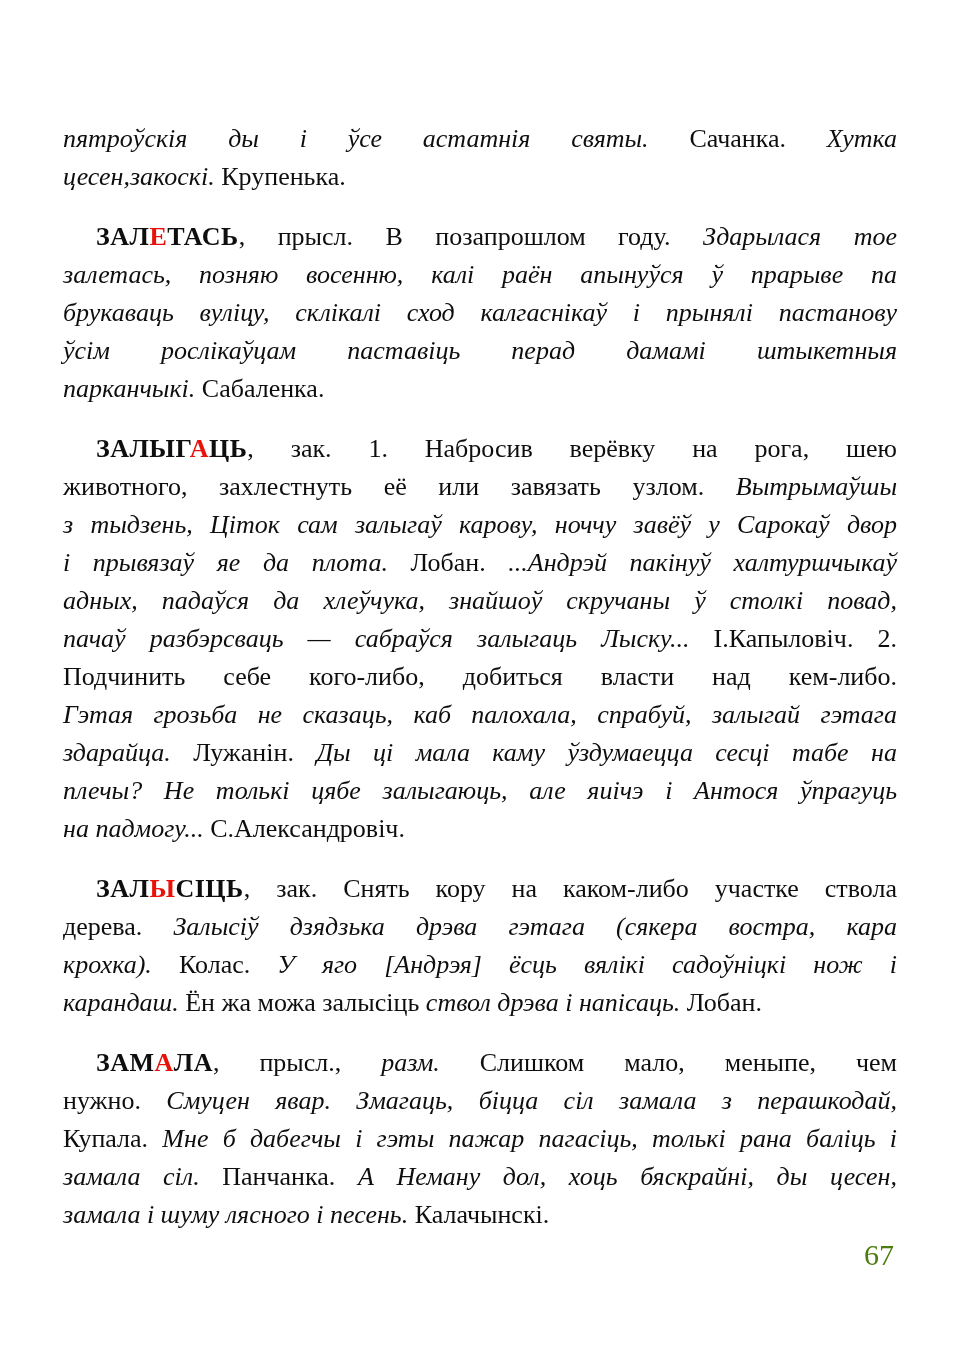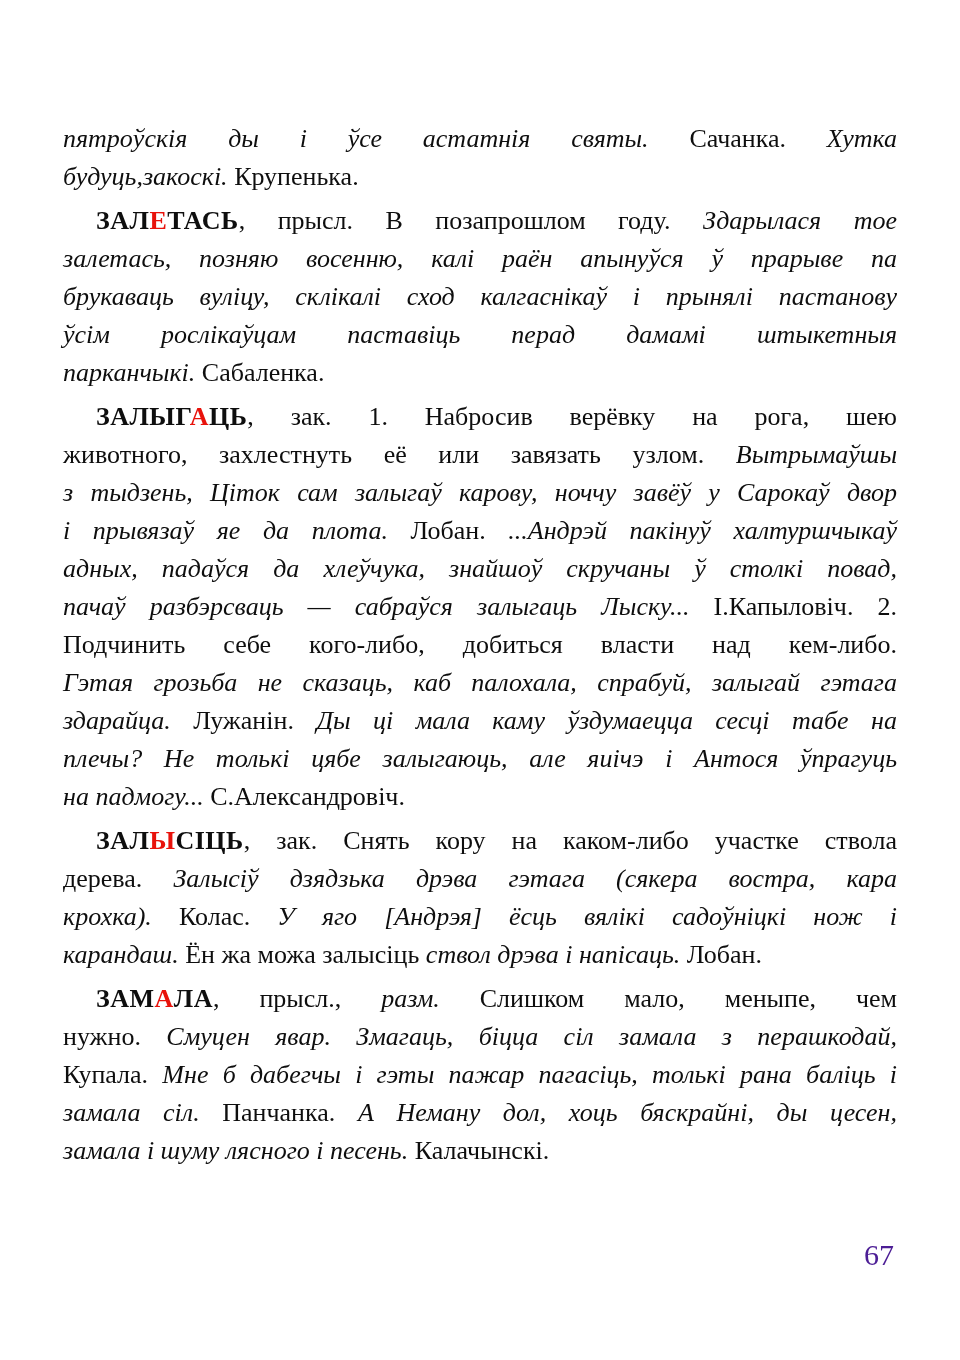--- a/index.html
+++ b/index.html
@@ -20,42 +20,42 @@
     width: 834px;
   }
   .line {
     font-size: 26px;
     line-height: 38px;
     text-align: justify;
     text-align-last: justify;
   }
   .line.last { text-align-last: left; }
   .line.first { text-indent: 33px; }
-  .para.indent { margin-top: 6px; }
+  .para.indent { margin-top: 22px; }
   .seg-roman { font-style: normal; }
   .seg-italic { font-style: italic; }
   .seg-bold { font-weight: 700; letter-spacing: 0.5px; }
   .seg-red { color: #e8120b; }
   .page-number {
     position: absolute;
     right: 66px;
     top: 1238px;
     font-size: 30px;
     line-height: 34px;
-    color: #4c1d95;
+    color: #4d7c0f;
   }
 </style>
 </head>
 <body>
 
 <div class="page">
   <div class="text-block">
       <div class="para">
         <div class="line"><span class="seg-italic">пятроўскія ды і ўсе астатнія святы. </span><span class="seg-roman">Сачанка. </span><span class="seg-italic">Хутка</span></div>
-        <div class="line last"><span class="seg-italic">будуць,закоскі. </span><span class="seg-roman">Крупенька.</span></div>
+        <div class="line last"><span class="seg-italic">цесен,закоскі. </span><span class="seg-roman">Крупенька.</span></div>
       </div>
       <div class="para indent">
         <div class="line first"><span class="seg-bold">ЗАЛ</span><span class="seg-bold seg-red">Е</span><span class="seg-bold">ТАСЬ</span><span class="seg-roman">, прысл. В позапрошлом году. </span><span class="seg-italic">Здарылася тое</span></div>
         <div class="line"><span class="seg-italic">залетась, позняю восенню, калі раён апынуўся ў прарыве па</span></div>
         <div class="line"><span class="seg-italic">брукаваць вуліцу, склікалі сход калгаснікаў і прынялі пастанову</span></div>
         <div class="line"><span class="seg-italic">ўсім рослікаўцам паставіць перад дамамі штыкетныя</span></div>
         <div class="line last"><span class="seg-italic">парканчыкі. </span><span class="seg-roman">Сабаленка.</span></div>
       </div>
       <div class="para indent">
         <div class="line first"><span class="seg-bold">ЗАЛЫГ</span><span class="seg-bold seg-red">А</span><span class="seg-bold">ЦЬ</span><span class="seg-roman">, зак. 1. Набросив верёвку на рога, шею</span></div>

